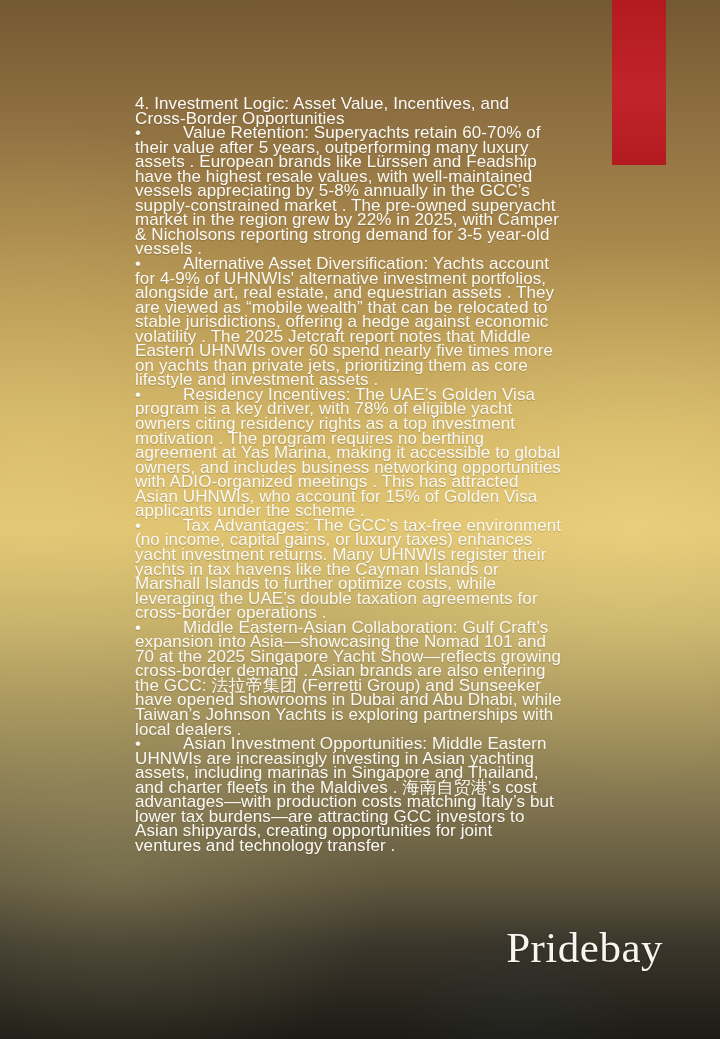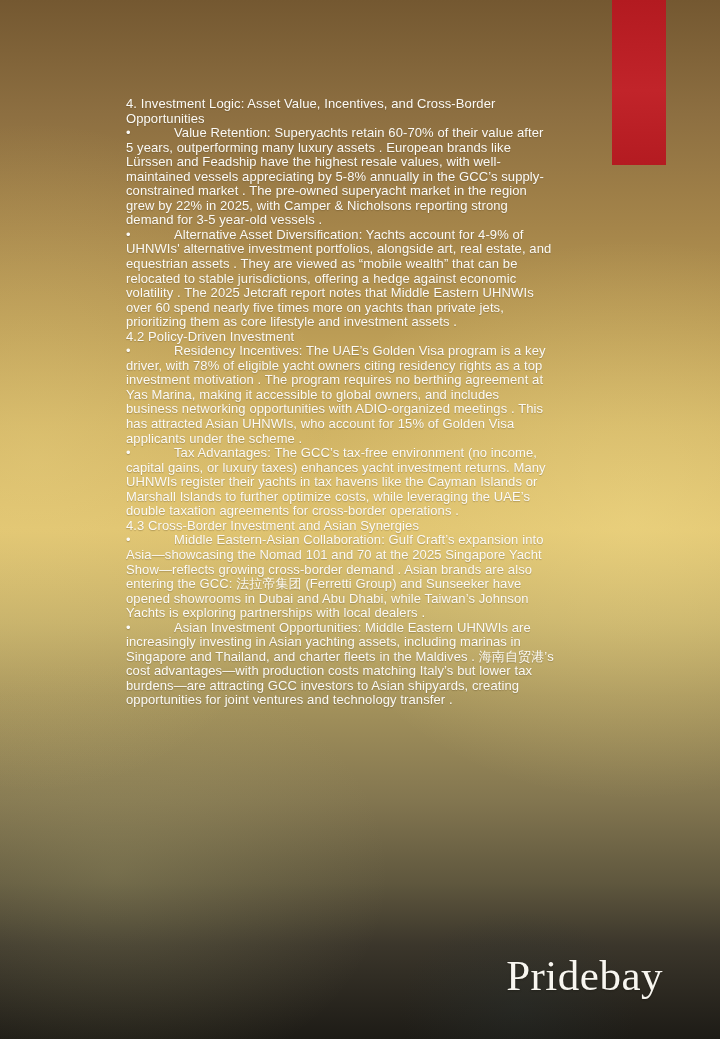--- a/index.html
+++ b/index.html
@@ -27,25 +27,25 @@
     position: absolute;
     left: 612px;
     top: 0;
     width: 54px;
     height: 165px;
     background: linear-gradient(180deg, #b31a20 0%, #c1242a 55%, #b41b21 100%);
   }
 
   .content {
     position: absolute;
-    left: 126px;
+    left: 135px;
     top: 97px;
     width: 428px;
     color: #fbfaf6;
-    font-size: 13px;
+    font-size: 17px;
     line-height: 14.55px;
     letter-spacing: 0.1px;
     text-shadow: 0 1px 1px rgba(70,52,22,0.28);
   }
   .content p { margin: 0; }
   .marker {
     display: inline-block;
     width: 48px;
   }
 
@@ -53,46 +53,43 @@
     position: absolute;
     top: 924px;
     right: 57px;
     color: #f8f6f0;
     font-family: "Liberation Serif", "DejaVu Serif", serif;
     font-size: 43px;
     line-height: 1.1;
     font-weight: 400;
     letter-spacing: 0.5px;
     text-shadow: 0 1px 2px rgba(20,18,12,0.35);
-    margin-top: 28px;
   }
 </style>
 </head>
 <body>
 
 <div class="page">
 
   <div class="red-ribbon"></div>
 
   <div class="content">
 
     <p>4. Investment Logic: Asset Value, Incentives, and Cross-Border Opportunities</p>
 
 
     <p><span class="marker">•</span><span>Value Retention: Superyachts retain 60-70% of their value after 5 years, outperforming many luxury assets . European brands like Lürssen and Feadship have the highest resale values, with well-maintained vessels appreciating by 5-8% annually in the GCC’s supply-constrained market . The pre-owned superyacht market in the region grew by 22% in 2025, with Camper &amp; Nicholsons reporting strong demand for 3-5 year-old vessels .</span></p>
 
     <p><span class="marker">•</span><span>Alternative Asset Diversification: Yachts account for 4-9% of UHNWIs' alternative investment portfolios, alongside art, real estate, and equestrian assets . They are viewed as “mobile wealth” that can be relocated to stable jurisdictions, offering a hedge against economic volatility . The 2025 Jetcraft report notes that Middle Eastern UHNWIs over 60 spend nearly five times more on yachts than private jets, prioritizing them as core lifestyle and investment assets .</span></p>
 
-    <p>4.2 Policy-Driven Investment</p>
 
     <p><span class="marker">•</span><span>Residency Incentives: The UAE’s Golden Visa program is a key driver, with 78% of eligible yacht owners citing residency rights as a top investment motivation . The program requires no berthing agreement at Yas Marina, making it accessible to global owners, and includes business networking opportunities with ADIO-organized meetings . This has attracted Asian UHNWIs, who account for 15% of Golden Visa applicants under the scheme .</span></p>
 
     <p><span class="marker">•</span><span>Tax Advantages: The GCC’s tax-free environment (no income, capital gains, or luxury taxes) enhances yacht investment returns. Many UHNWIs register their yachts in tax havens like the Cayman Islands or Marshall Islands to further optimize costs, while leveraging the UAE’s double taxation agreements for cross-border operations .</span></p>
 
-    <p>4.3 Cross-Border Investment and Asian Synergies</p>
 
     <p><span class="marker">•</span><span>Middle Eastern-Asian Collaboration: Gulf Craft’s expansion into Asia—showcasing the Nomad 101 and 70 at the 2025 Singapore Yacht Show—reflects growing cross-border demand . Asian brands are also entering the GCC: 法拉帝集团 (Ferretti Group) and Sunseeker have opened showrooms in Dubai and Abu Dhabi, while Taiwan’s Johnson Yachts is exploring partnerships with local dealers .</span></p>
 
     <p><span class="marker">•</span><span>Asian Investment Opportunities: Middle Eastern UHNWIs are increasingly investing in Asian yachting assets, including marinas in Singapore and Thailand, and charter fleets in the Maldives . 海南自贸港’s cost advantages—with production costs matching Italy’s but lower tax burdens—are attracting GCC investors to Asian shipyards, creating opportunities for joint ventures and technology transfer .</span></p>
 
   </div>
 
   <div class="brand-logo">Pridebay</div>
 
 </div>

